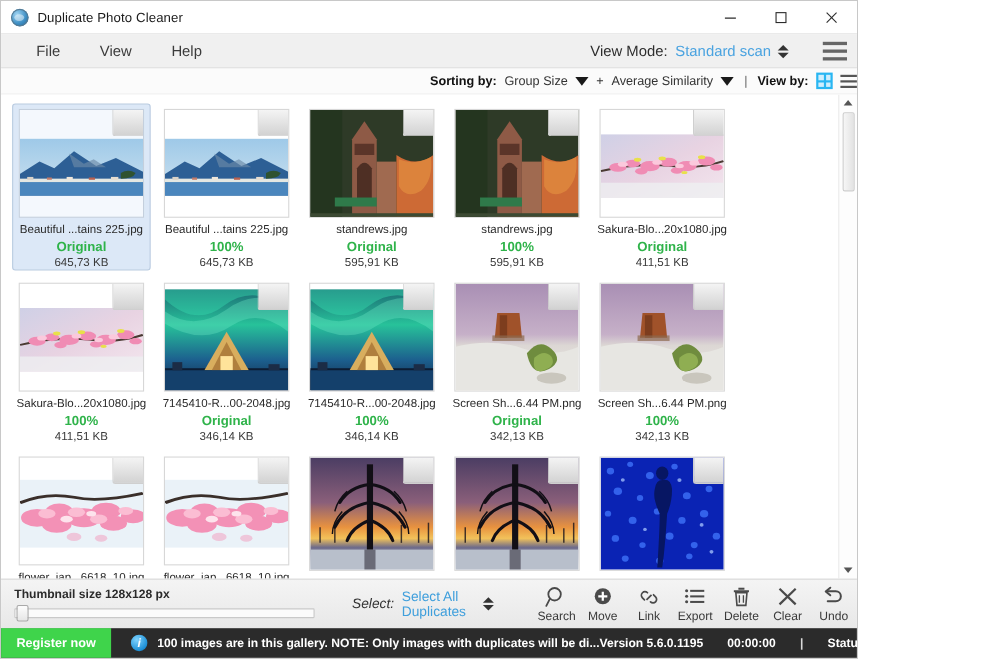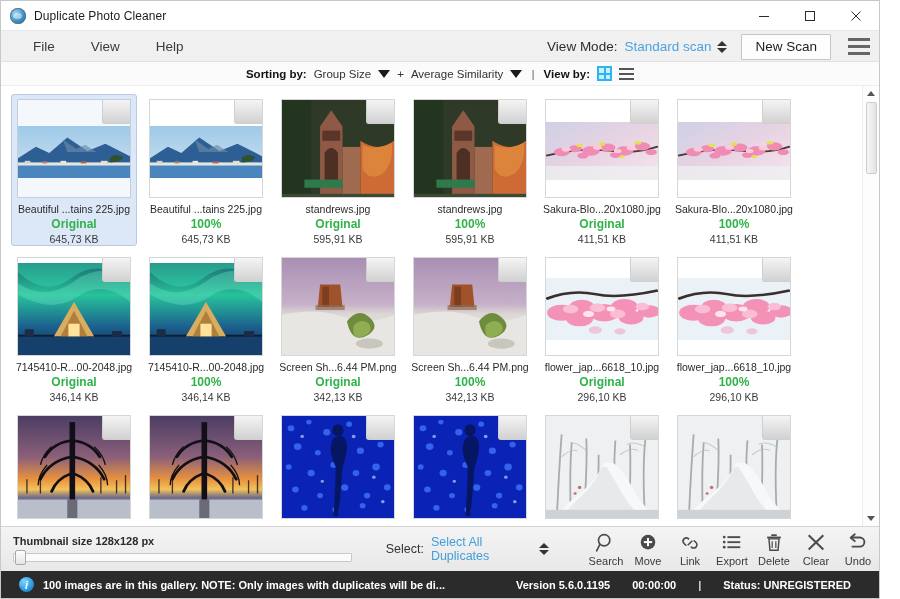--- a/index.html
+++ b/index.html
@@ -3,21 +3,21 @@
 <meta charset="utf-8">
 <style>
   * { box-sizing: border-box; margin: 0; padding: 0; }
   html, body {
     width: 900px; height: 599px;
     font-family: "Liberation Sans", sans-serif;
     background: #ffffff;
     overflow: hidden;
   }
   .app {
-    width: 880px; height: 599px;
+    width: 780px; height: 599px;
     position: relative;
     display: flex; flex-direction: column;
     border: 1px solid #c8c8c8;
     background: #fff;
   }
 
   
   .titlebar {
     height: 30px; flex: 0 0 30px;
     background: #ffffff;
@@ -89,21 +89,21 @@
     font-size: 13px; font-weight: bold; color: #fff;
     text-shadow: 0 1px 1px rgba(0,0,0,.35);
   }
   .counter.files { flex: 0 0 50%; background: linear-gradient(180deg,#2f6fe0 0%,#1f5fd6 45%,#1f63da 55%,#2b78e8 100%); }
   .counter.matches { flex: 1 1 auto; background: linear-gradient(180deg,#46e24c 0%,#2fd438 45%,#35d93d 55%,#54e85a 100%); }
 
   
   .sortbar {
     height: 24px; flex: 0 0 24px;
     background: #fbfbfb;
-    display: flex; align-items: center; justify-content: center;
+    display: flex; align-items: center; justify-content: flex-end;
     gap: 7px; font-size: 11.5px; color: #333;
     border-bottom: 1px solid #ededed;
   }
   .sortbar .lbl { font-weight: bold; color: #111; }
   .caret { width: 0; height: 0; border-left: 6px solid transparent; border-right: 6px solid transparent; border-top: 8px solid #1a1a1a; display: inline-block; }
   .sep { color: #999; font-weight: bold; padding: 0 2px; }
   .viewicon-grid {
     width: 15px; height: 15px; background: #29b6f2; display: grid;
     grid-template-columns: 1fr 1fr; grid-template-rows: 1fr 1fr; gap: 2px; padding: 2px;
   }
@@ -175,21 +175,21 @@
   .slider .track {
     position: absolute; left: 0; right: 0; top: 3px; height: 9px;
     background: #fbfbfb; border: 1px solid #c9c9c9; border-radius: 1px;
   }
   .slider .knob {
     position: absolute; left: 2px; top: 0; width: 11px; height: 15px;
     background: linear-gradient(180deg,#fdfdfd,#e6e6e6);
     border: 1px solid #a9a9a9; border-radius: 2px;
   }
   .select-group { display: flex; align-items: center; margin-left: 34px; }
-  .select-label { font-size: 12.5px; color: #333; }
+  .select-label { font-size: 12.5px; color: #333; font-style: italic; }
   .select-value { font-size: 12.5px; color: #3f9fdc; margin-left: 7px; }
   .actions { display: flex; align-items: center; gap: 0; margin-left: 22px; }
   .action {
     width: 42px; display: flex; flex-direction: column; align-items: center; gap: 1px;
     color: #4a4a4a;
   }
   .action svg { display: block; }
   .action span { font-size: 11px; color: #3a3a3a; }
 
   
@@ -248,21 +248,20 @@
     <div class="menu-item">View</div>
     <div class="menu-item">Help</div>
 
     <div class="menu-right">
       <span class="scan-mode-label">View Mode:</span>
       <span class="scan-mode-value">Standard scan</span>
       <span class="spin">
           <i class="up"></i>
           <i class="dn"></i>
         </span>
-      <button class="new-scan-btn">New Scan</button>
       <div class="hamburger">
           <span></span>
           <span></span>
           <span></span>
         </div>
     </div>
   </div>
 
 
   <div class="sortbar">
@@ -983,20 +982,21 @@
         <svg width="22" height="22" viewBox="0 0 24 24">
             <path d="M6 16 h8 a5 5 0 0 0 0-10 H5" fill="none" stroke="#4a4a4a" stroke-width="2" stroke-linecap="round"></path>
             <path d="M8.5 2.5 L4 6.2 L8.5 10" fill="none" stroke="#4a4a4a" stroke-width="2" stroke-linecap="round" stroke-linejoin="round"></path>
           </svg>
         <span>Undo</span>
       </div>
     </div>
   </div>
 
   <div class="statusbar">
+    <div class="register">Register now</div>
     <div class="info-icon">i</div>
     <div class="status-note">100 images are in this gallery. NOTE: Only images with duplicates will be di...</div>
     <div class="status-right">
       <div>Version 5.6.0.1195</div>
       <div>00:00:00</div>
       <div class="status-pipe">|</div>
       <div>Status: UNREGISTERED</div>
     </div>
   </div>
 

